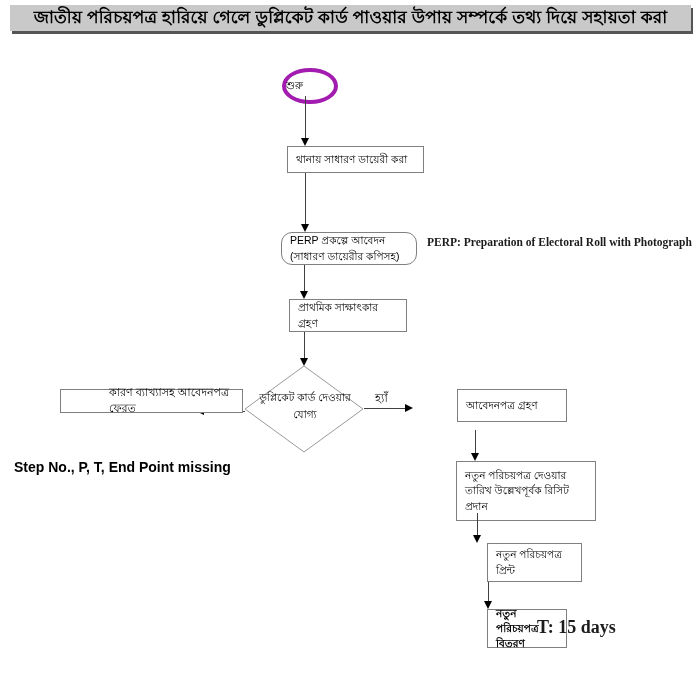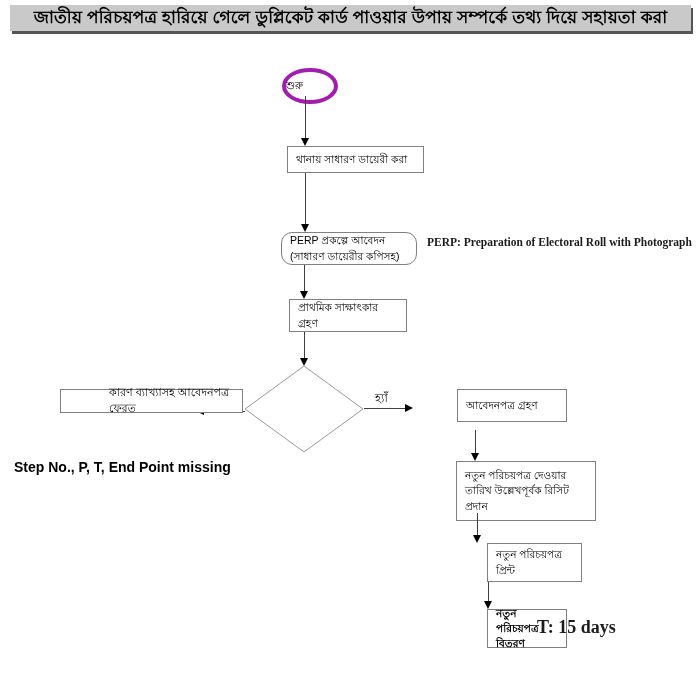--- a/index.html
+++ b/index.html
@@ -78,20 +78,21 @@
   <div class="pbox" style="left:245px;top:299px;width:118px;height:33px;">
     <span>প্রাথমিক সাক্ষাৎকার গ্রহণ</span>
   </div>
 
   <div class="vline" style="left:304px;top:332px;height:26px;"></div>
   <div class="ah-down" style="left:300px;top:358px;"></div>
 
   <svg class="diamond-svg" width="122" height="90">
     <polygon points="61,2 120,45 61,88 2,45" fill="#ffffff" stroke="#9a9a9a" stroke-width="1"></polygon>
   </svg>
+  <div class="diamond-label">ডুপ্লিকেট কার্ড দেওয়ার যোগ্য</div>
 
   <div class="hline" style="left:197px;top:411px;width:48px;"></div>
   <div class="ah-left" style="left:196px;top:407px;"></div>
   <div class="edge-label" style="left:218px;top:394px;">না</div>
 
   <div class="pbox" style="left:16px;top:389px;width:183px;height:24px;font-size:11px;padding-left:48px;">
     <span>কারণ ব্যাখ্যাসহ আবেদনপত্র ফেরত</span>
   </div>
 
   <div class="hline" style="left:364px;top:408px;width:41px;"></div>

